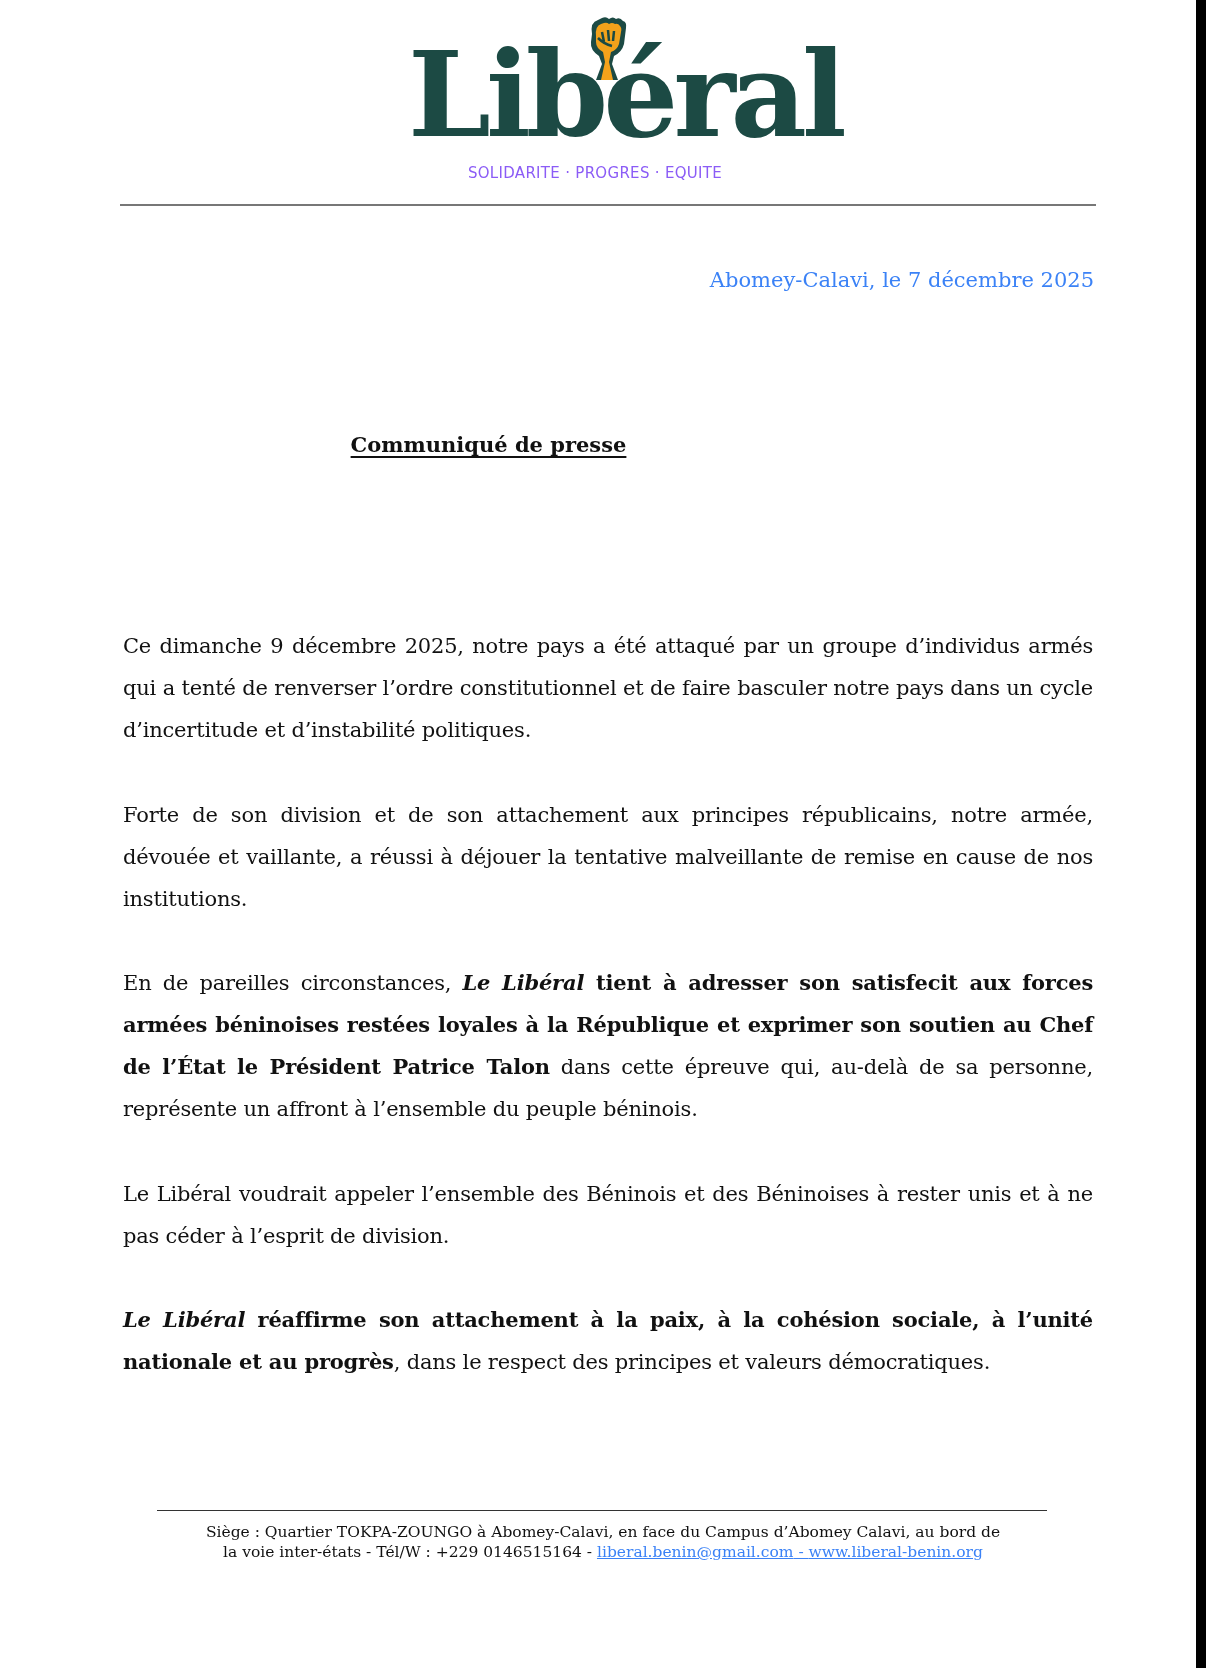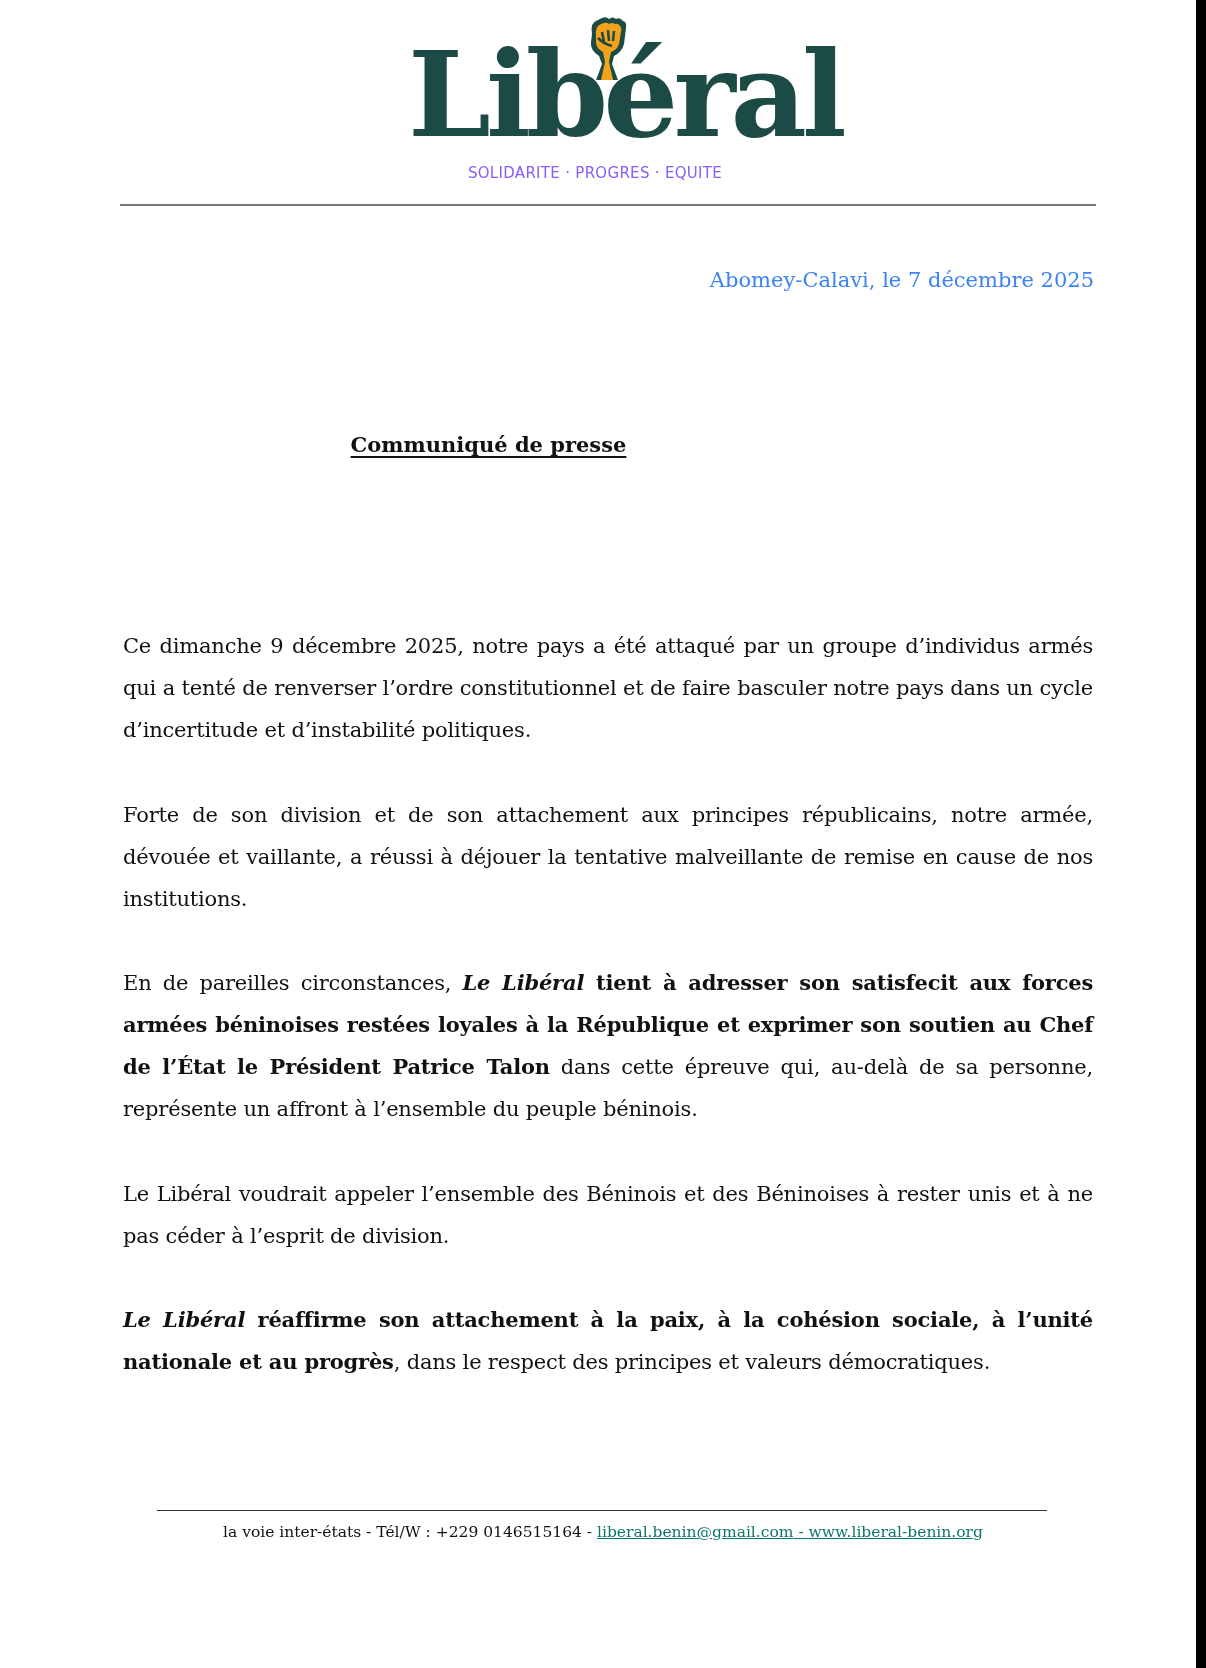--- a/index.html
+++ b/index.html
@@ -37,21 +37,21 @@
     .p3 { top: 941px; }
     .p4 { top: 1152px; }
     .p5 { top: 1278px; }
     .b { font-weight: bold; }
     .bi { font-weight: bold; font-style: italic; }
     .rule-bottom { position: absolute; left: 157px; width: 890px; top: 1510px; border-top: 1.5px solid #333; }
     .footer {
       position: absolute; left: 130px; width: 946px; top: 1522px; text-align: center;
       font-size: 15.5px; line-height: 20px; color: #111; font-family: "DejaVu Serif", serif;
     }
-    .footer a { color: #0f766e; text-decoration: underline; }
+    .footer a { color: #3b82f6; text-decoration: underline; }
   </style>
 </head>
 <body>
 
 <div class="right-strip"></div>
 
 <div class="logo">
   <div class="logo-word">Libéral</div>
   <svg class="fist" viewBox="0 0 50 66">
     <path d="M10 20 Q8 8 16 6 L20 4 Q24 2 27 5 Q31 2 34 5 Q38 3 41 7 Q45 8 44 14 L42 30 Q40 38 32 42 L30 50 L36 66 L14 66 L20 50 L17 42 Q8 36 9 28 Z" fill="#1c4a44"></path>
@@ -69,14 +69,15 @@
 
 <p class="body-text p1">Ce dimanche 9 décembre 2025, notre pays a été attaqué par un groupe d’individus armés qui a tenté de renverser l’ordre constitutionnel et de faire basculer notre pays dans un cycle d’incertitude et d’instabilité politiques.</p>
 <p class="body-text p2">Forte de son division et de son attachement aux principes républicains, notre armée, dévouée et vaillante, a réussi à déjouer la tentative malveillante de remise en cause de nos institutions.</p>
 <p class="body-text p3"><span>En de pareilles circonstances, </span><span class="bi">Le Libéral</span><span class="b"> tient à adresser son satisfecit aux forces armées béninoises restées loyales à la République et exprimer son soutien au Chef de l’État le Président Patrice Talon</span><span> dans cette épreuve qui, au-delà de sa personne, représente un affront à l’ensemble du peuple béninois.</span></p>
 <p class="body-text p4">Le Libéral voudrait appeler l’ensemble des Béninois et des Béninoises à rester unis et à ne pas céder à l’esprit de division.</p>
 <p class="body-text p5"><span class="bi">Le Libéral</span><span class="b"> réaffirme son attachement à la paix, à la cohésion sociale, à l’unité nationale et au progrès</span><span>, dans le respect des principes et valeurs démocratiques.</span></p>
 
 <div class="rule-bottom"></div>
 
 <div class="footer">
+  <div>Siège : Quartier TOKPA-ZOUNGO à Abomey-Calavi, en face du Campus d’Abomey Calavi, au bord de</div>
   <div><span>la voie inter-états - Tél/W : +229 0146515164 - </span><a>liberal.benin@gmail.com</a><a> - </a><a>www.liberal-benin.org</a></div>
 </div>
 
 </body></html>

